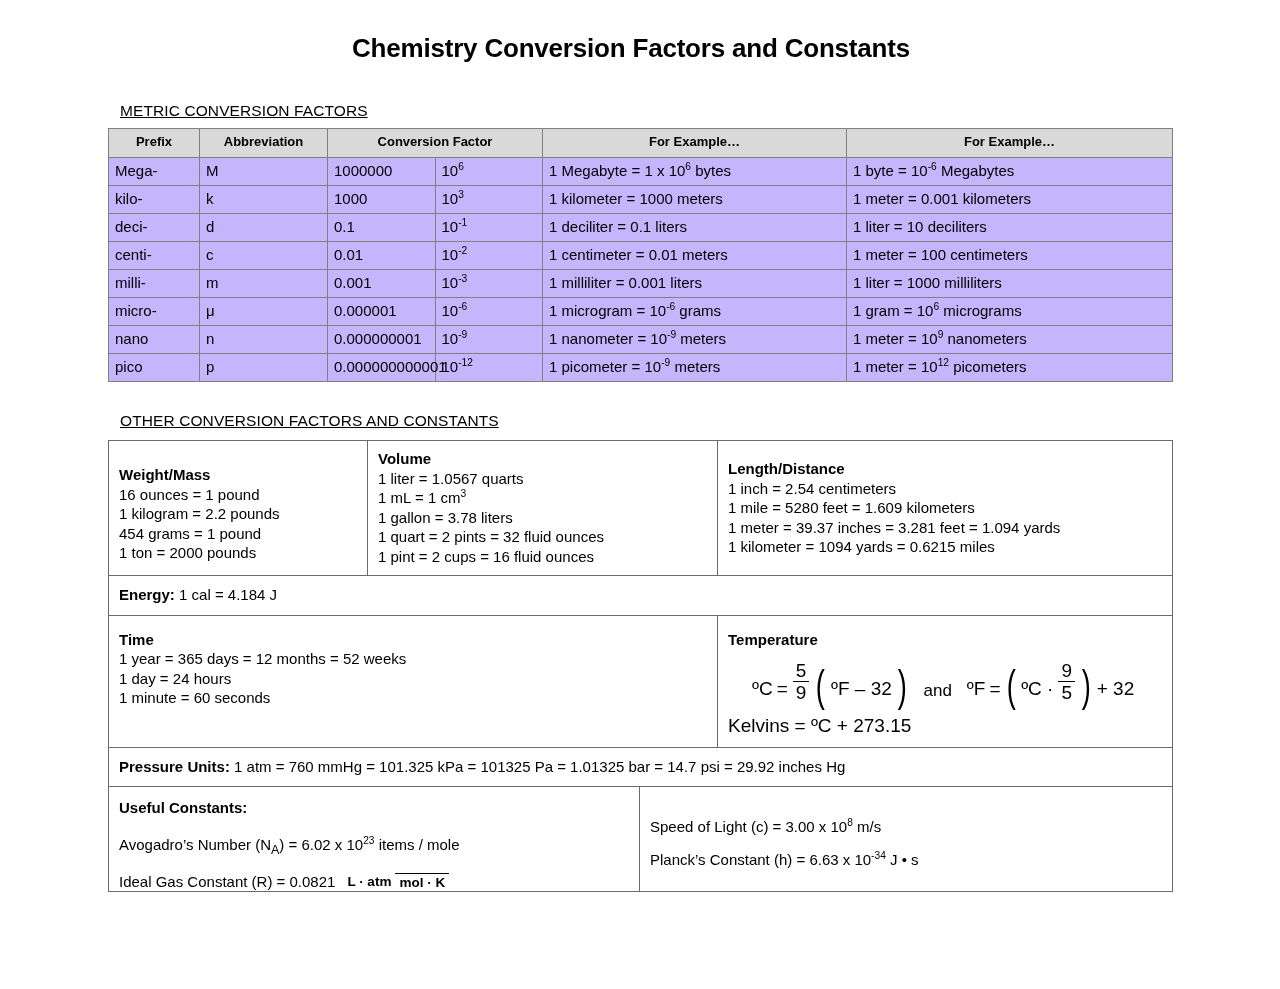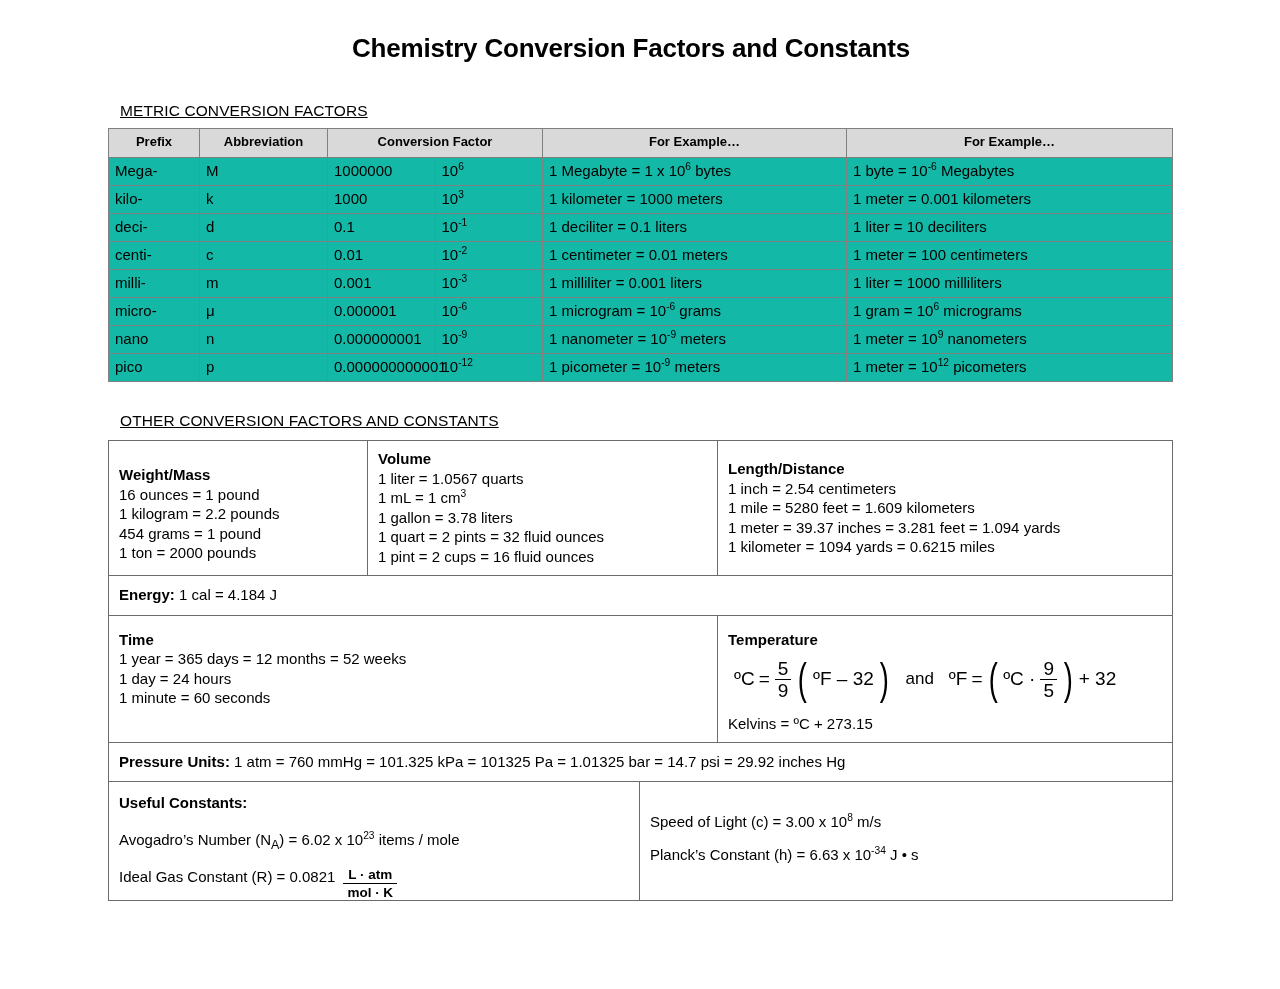--- a/index.html
+++ b/index.html
@@ -62,21 +62,21 @@
   }
   table.metric thead th {
     background: #d9d9d9;
     text-align: center;
     font-weight: bold;
     font-size: 13px;
     height: 23px;
   }
   table.metric tbody td {
     text-align: left;
-    background: #14b8a6;
+    background: #c4b5fd;
     margin-top: 12px;
   }
   .col-prefix { width: 78px; }
   .col-abbrev { width: 115px; }
   .col-cf-num { width: 155px; }
   .col-cf-pow { width: 110px; }
   .col-ex1    { width: 291px; }
   .col-ex2    { width: 313px; }
 
   sup { font-size: 0.68em; vertical-align: super; line-height: 0; }
@@ -121,22 +121,22 @@
 
   
   .w-const-left  { width: 530px; padding-top: 11px; padding-bottom: 0; }
   .w-const-right { width: 533px; padding-top: 30px; padding-bottom: 12px; }
 
   
   .formula {
     font-family: "Liberation Sans", sans-serif;
     font-size: 19px;
     display: flex;
-    align-items: center;
-    margin: 7px 0 12px 4px;
+    align-items: flex-end;
+    margin: 7px 0 12px 22px;
     height: 46px;
   }
   .formula .tok { margin: 0 2px; }
   .frac {
     display: inline-flex;
     flex-direction: column;
     align-items: center;
     vertical-align: middle;
     margin: 0 3px;
     line-height: 1.0;
@@ -146,31 +146,31 @@
   .frac .den { padding: 1px 3px 0 3px; border-top: 1.4px solid #000; }
   .paren {
     font-size: 44px;
     font-weight: 300;
     line-height: 0.72;
     margin: 0 1px;
     transform: scaleX(0.62);
     display: inline-block;
   }
   .word-and { margin: 0 13px; font-size: 17px; }
-  .kelvin-line { font-size: 15px; margin-top: 10px; }
+  .kelvin-line { font-size: 19px; margin-top: 10px; }
 
   
   .r-line {
     display: flex;
     margin-top: 14px;
     font-size: 15px;
   }
   .rfrac {
     display: inline-flex;
-    flex-direction: column;
+    flex-direction: row;
     align-items: center;
     margin-left: 8px;
     font-size: 13.5px;
     font-weight: bold;
     line-height: 1.12;
   }
   .rfrac .num { padding: 0 4px 1px 4px; }
   .rfrac .den { padding: 1px 4px 0 4px; border-top: 1.3px solid #000; }
   .const-line2 { margin-top: 17px; }
   .speed-line { margin-bottom: 13px; }

